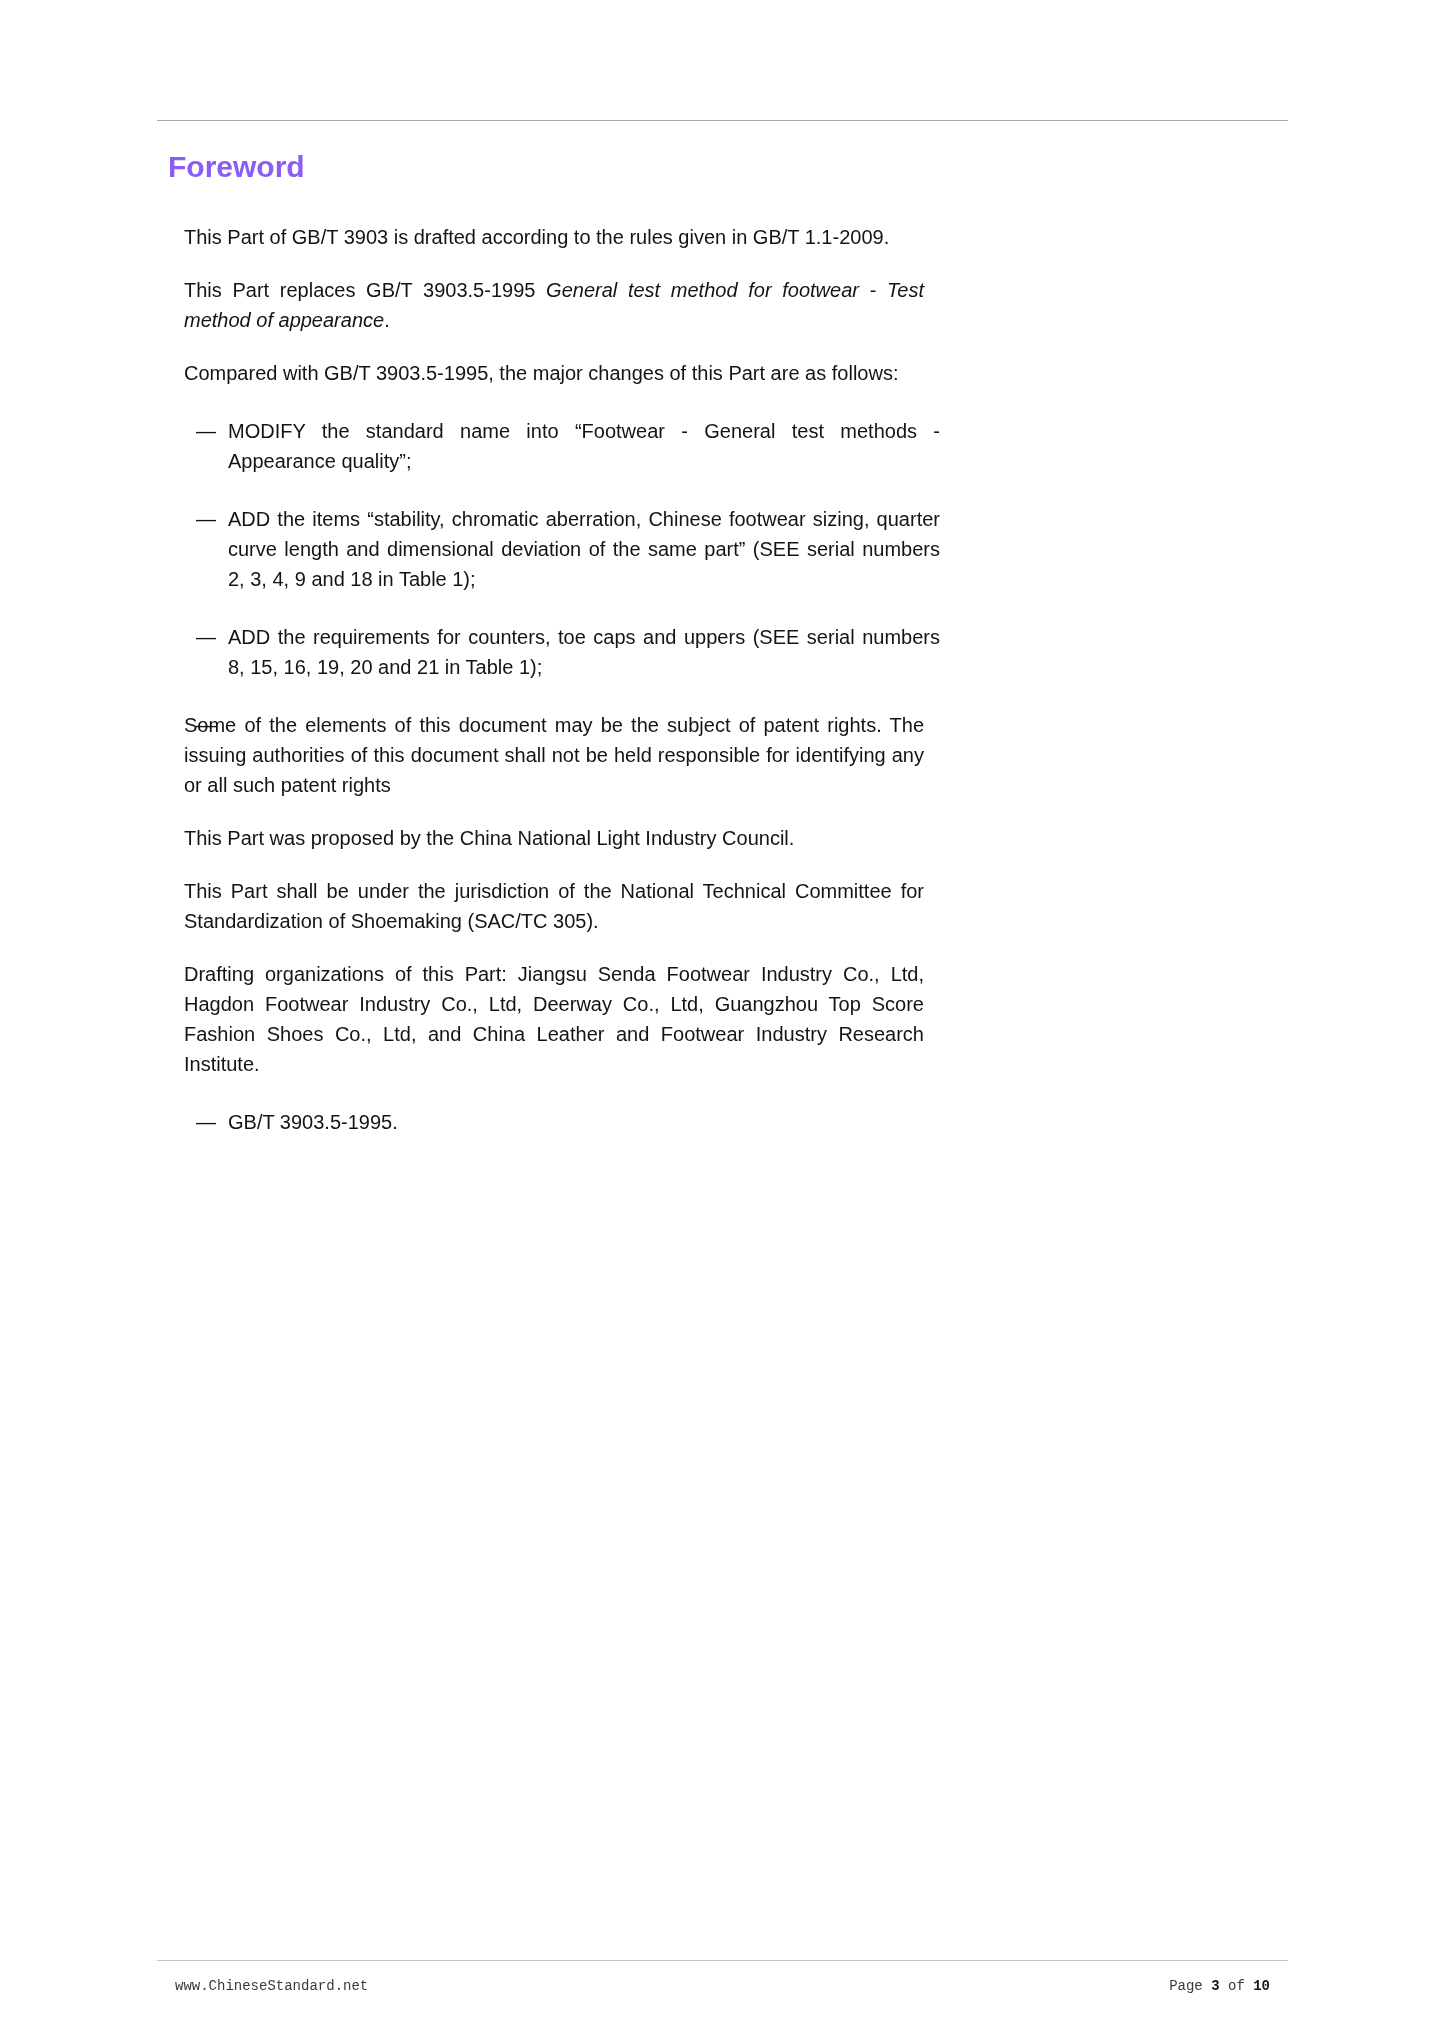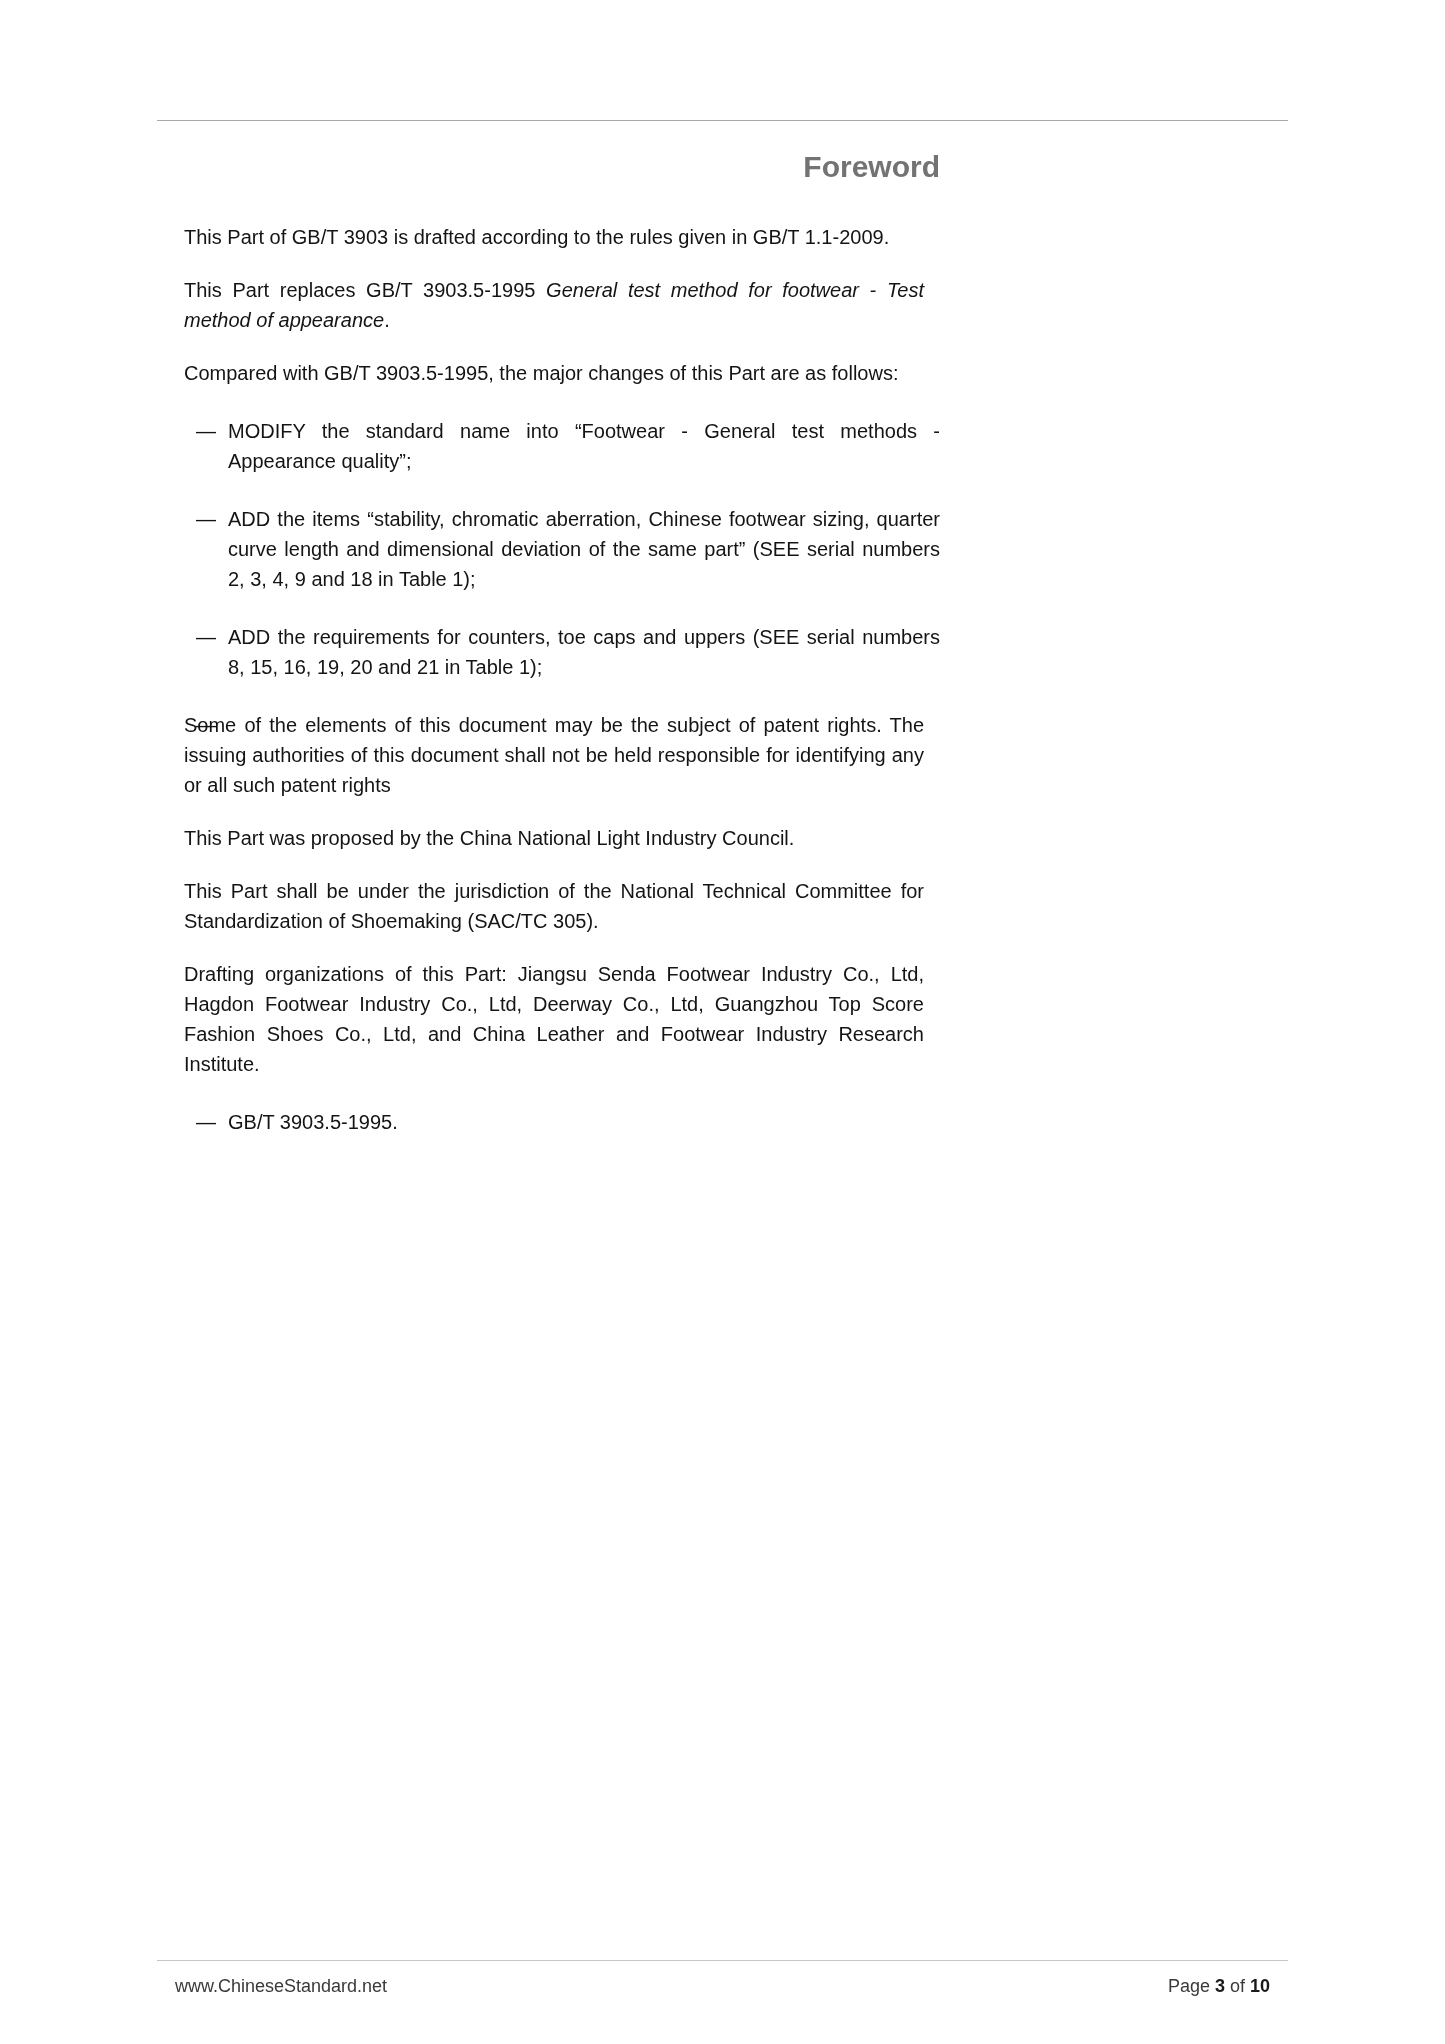--- a/index.html
+++ b/index.html
@@ -52,22 +52,22 @@
     width: 772px;
     font-size: 20px;
     line-height: 30px;
     text-align: justify;
   }
   .title {
     margin: 0 0 36px 0;
     font-size: 30px;
     line-height: 38px;
     font-weight: bold;
-    text-align: right;
-    color: #737373;
+    text-align: left;
+    color: #8b5cf6;
   }
   .para { margin: 23px 16px; }
   .italic { font-style: italic; }
 
   .bullet {
     position: relative;
     margin: 28px 0;
     padding-left: 60px;
   }
   .bullet .dash {
@@ -87,23 +87,24 @@
     border-top: 1px solid #c6c6c6;
   }
   .footer-row {
     position: absolute;
     top: 1974px;
     left: 175px;
     width: 1095px;
     display: flex;
     justify-content: space-between;
     align-items: flex-end;
-    font-size: 18px;
+    font-size: 14px;
     line-height: 24px;
     color: #3a3a3a;
+    font-family: Liberation Mono, monospace;
   }
   .footer-page b { font-weight: bold; color: #1a1a1a; }
 </style>
 </head>
 <body>
 
 <div class="page">
 
   <div class="header-rule"></div>
 

